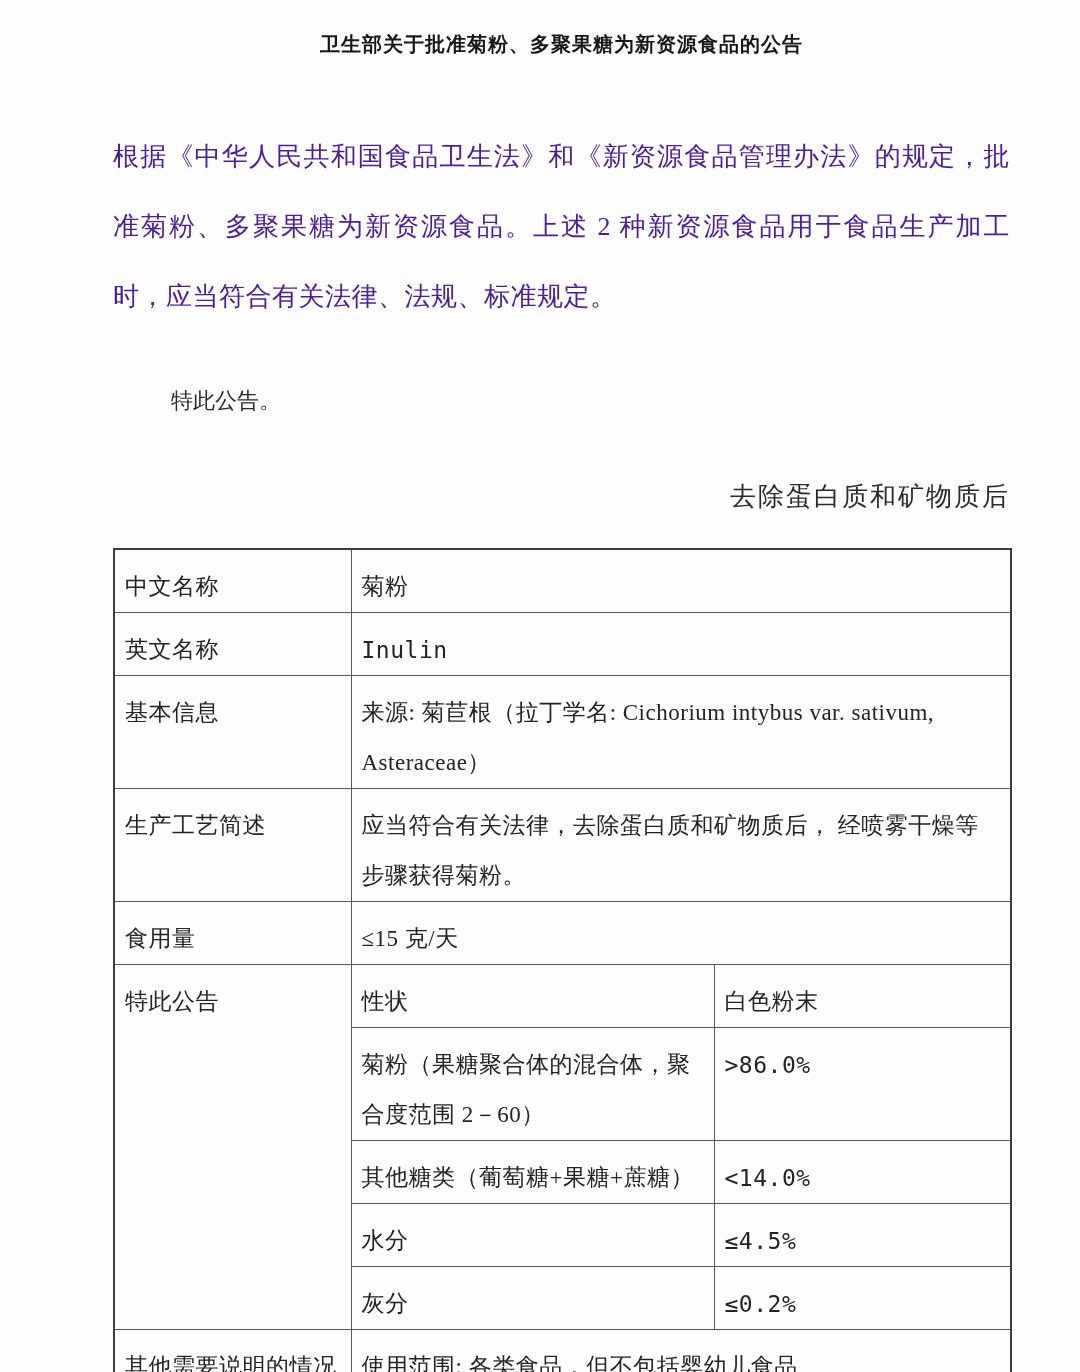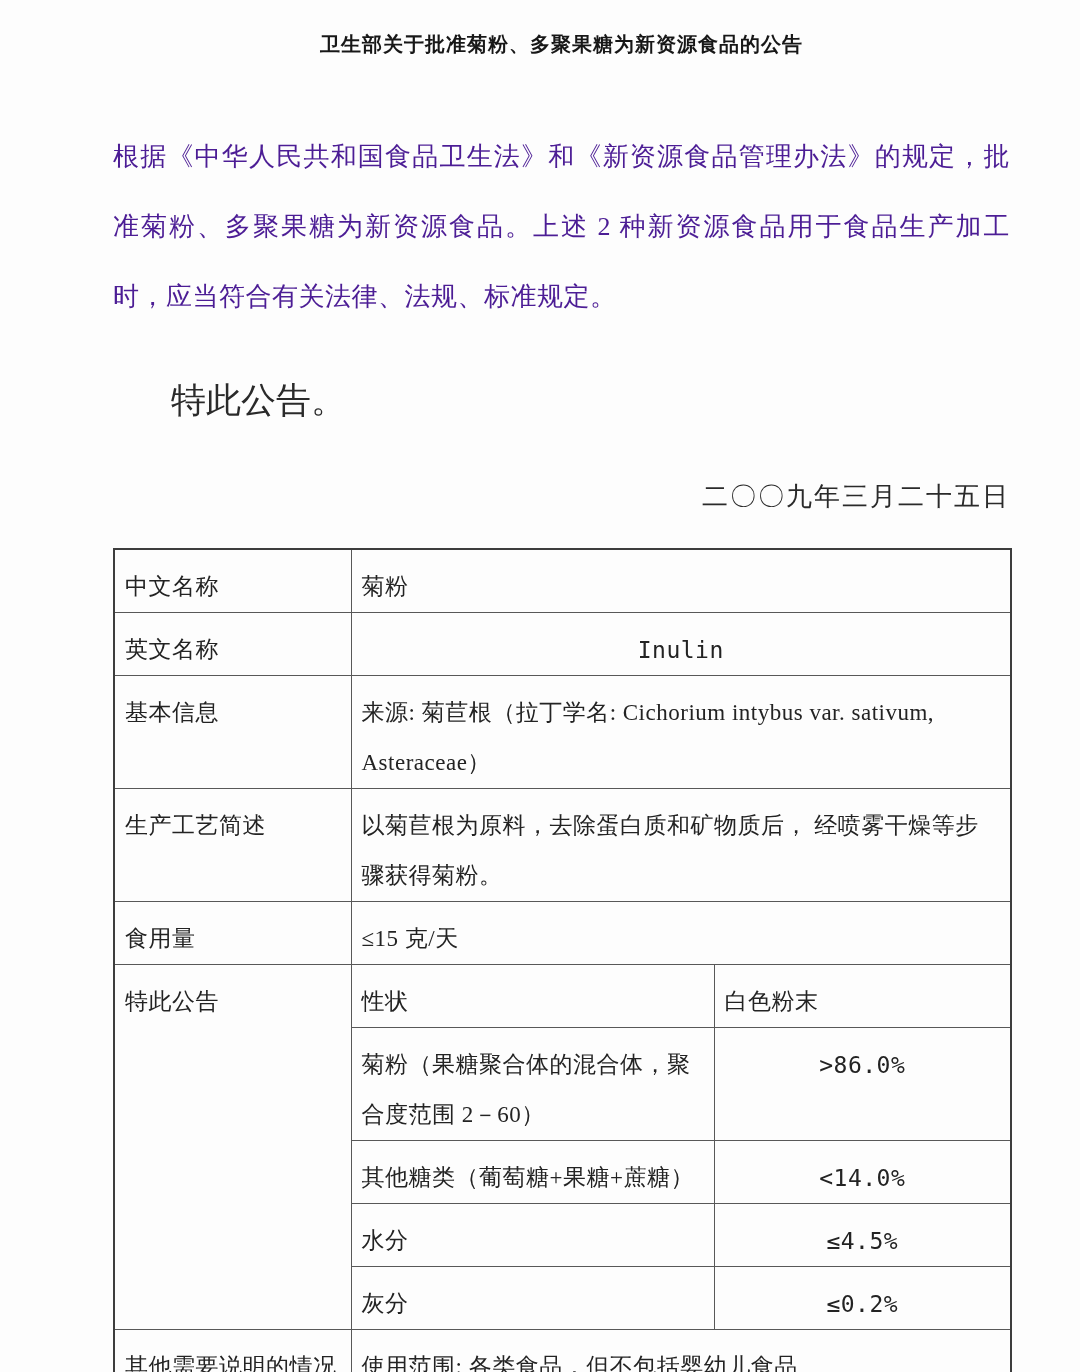--- a/index.html
+++ b/index.html
@@ -39,21 +39,21 @@
   .doc-body {
     margin: 58px 0 0 0;
     font-size: 26px;
     line-height: 70px;
     text-align: justify;
     color: #4c1d95;
     letter-spacing: 0.5px;
   }
   .doc-closing {
     margin: 34px 0 0 0;
-    font-size: 35px;
+    font-size: 22px;
     line-height: 70px;
     text-indent: 58px;
     color: #2a2a2a;
   }
   .doc-date {
     margin: 26px 0 0 0;
     font-size: 26px;
     line-height: 70px;
     text-align: right;
     color: #2a2a2a;
@@ -72,21 +72,20 @@
     padding: 12px 10px 0 10px;
     font-size: 23px;
     line-height: 50px;
     color: #232323;
     letter-spacing: 0.5px;
     overflow: hidden;
   }
   td.mono {
     font-family: "DejaVu Sans Mono", "Liberation Mono", monospace;
     font-size: 22px;
-    text-align: center;
   }
   tr.h-55  { height: 55px; }
   tr.h-54  { height: 54px; }
   tr.h-52  { height: 52px; }
   tr.h-50  { height: 50px; }
   tr.h-48  { height: 48px; }
   tr.h-104 { height: 104px; }
   tr.h-108 { height: 108px; }
   col.c1 { width: 237px; }
   col.c2 { width: 363px; }
@@ -97,21 +96,21 @@
 
 <div class="page">
 
   <h1 class="doc-title">卫生部关于批准菊粉、多聚果糖为新资源食品的公告</h1>
 
 
   <p class="doc-body">根据《中华人民共和国食品卫生法》和《新资源食品管理办法》的规定，批准菊粉、多聚果糖为新资源食品。上述 2 种新资源食品用于食品生产加工时，应当符合有关法律、法规、标准规定。</p>
 
   <p class="doc-closing">特此公告。</p>
 
-  <p class="doc-date">二〇〇九年三月二十五日</p>
+  <p class="doc-date">去除蛋白质和矿物质后</p>
 
   <table class="product-table">
     <colgroup>
       <col class="c1">
         <col class="c2">
         <col class="c3">
     </colgroup>
     <tbody>
       <tr class="h-55">
         <td>中文名称</td>
@@ -120,21 +119,21 @@
       <tr class="h-54">
         <td>英文名称</td>
         <td colspan="2" class="mono">Inulin</td>
       </tr>
       <tr class="h-108">
         <td>基本信息</td>
         <td colspan="2">来源: 菊苣根（拉丁学名: Cichorium intybus var. sativum, Asteraceae）</td>
       </tr>
       <tr class="h-104">
         <td>生产工艺简述</td>
-        <td colspan="2">以菊苣根为原料，去除蛋白质和矿物质后， 经喷雾干燥等步骤获得菊粉。</td>
+        <td colspan="2">应当符合有关法律，去除蛋白质和矿物质后， 经喷雾干燥等步骤获得菊粉。</td>
       </tr>
       <tr class="h-50">
         <td>食用量</td>
         <td colspan="2">≤15 克/天</td>
       </tr>
       <tr class="h-55">
         <td rowspan="5">特此公告</td>
         <td>性状</td>
         <td>白色粉末</td>
       </tr>

